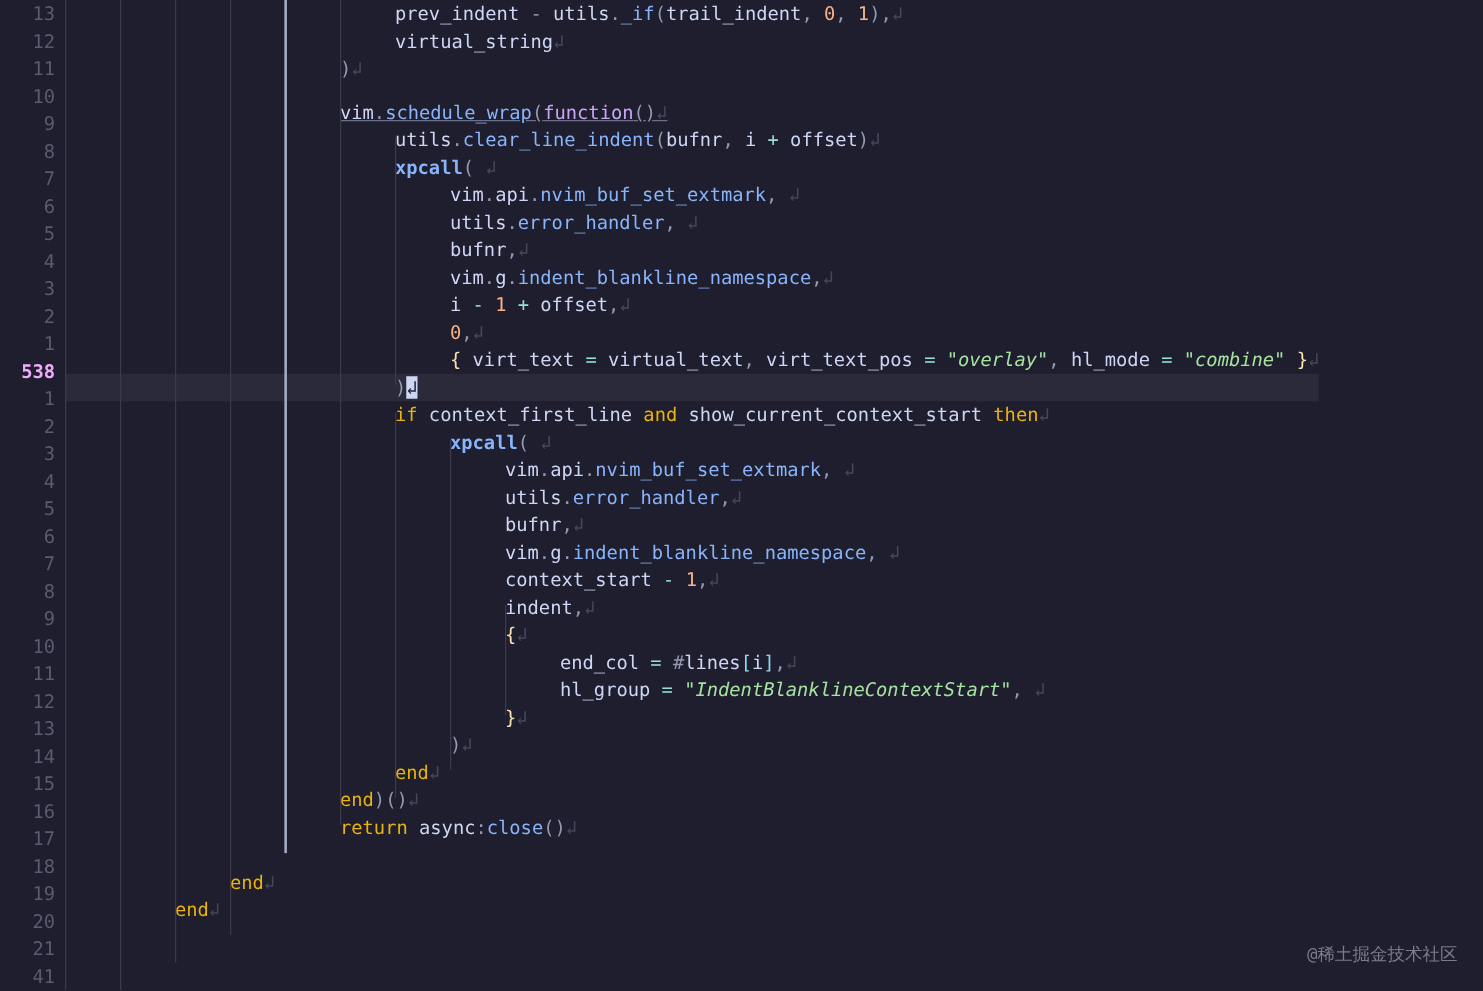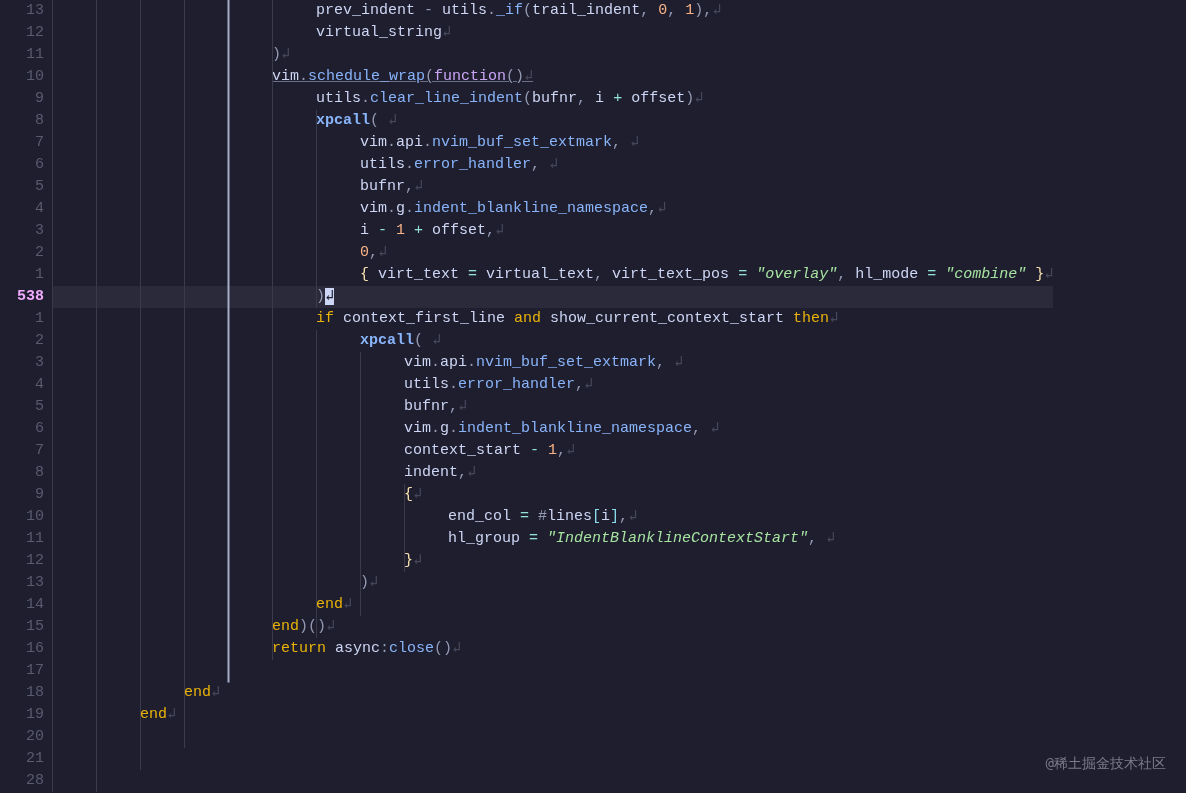--- a/index.html
+++ b/index.html
@@ -9,21 +9,20 @@
     font-size: 15px;
     color: #cdd6f4;
     overflow-x: auto;
     white-space: nowrap;
   }
   .editor {
     position: relative;
     width: 972px;
     height: 793px;
     display: flex;
-    font-family: Liberation Mono, monospace;
   }
   .gutter {
     width: 52px;
     text-align: right;
     color: #5a5a70;
     padding-right: 8px;
     flex-shrink: 0;
     position: relative;
     z-index: 2;
   }
@@ -94,39 +93,39 @@
       <div class="ln">12</div>
       <div class="ln">13</div>
       <div class="ln">14</div>
       <div class="ln">15</div>
       <div class="ln">16</div>
       <div class="ln">17</div>
       <div class="ln">18</div>
       <div class="ln">19</div>
       <div class="ln">20</div>
       <div class="ln">21</div>
-      <div class="ln">28</div>
+      <div class="ln">41</div>
     </div>
   <div class="code">
     <div class="guides">
         <div class="guide" style="left: 0px; top: 0px; height: 792px; bottom: auto;"></div>
         <div class="guide" style="left: 44px; top: 0px; height: 792px; bottom: auto;"></div>
         <div class="guide" style="left: 88px; top: 0px; height: 770px; bottom: auto;"></div>
         <div class="guide" style="left: 132px; top: 0px; height: 748px; bottom: auto;"></div>
         <div class="guide ctx" style="left: 176px; top: 0px; height: 682px; bottom: auto;"></div>
         <div class="guide" style="left: 220px; top: 0px; height: 660px; bottom: auto;"></div>
         <div class="guide" style="left: 264px; top: 110px; height: 198px; bottom: auto;"></div>
         <div class="guide" style="left: 264px; top: 330px; height: 308px; bottom: auto;"></div>
         <div class="guide" style="left: 308px; top: 352px; height: 264px; bottom: auto;"></div>
         <div class="guide" style="left: 352px; top: 484px; height: 88px; bottom: auto;"></div>
       </div>
   <div class="line"><span style="display: inline-block; width: 264px;"></span><span class="c-id">prev_indent</span><span class="c-pun"> - </span><span class="c-id">utils</span><span class="c-pun">.</span><span class="c-fn">_if</span><span class="c-pun">(</span><span class="c-id">trail_indent</span><span class="c-pun">, </span><span class="c-num">0</span><span class="c-pun">, </span><span class="c-num">1</span><span class="c-pun">),</span><span class="ws">↲</span></div>
       <div class="line"><span style="display: inline-block; width: 264px;"></span><span class="c-id">virtual_string</span><span class="ws">↲</span></div>
       <div class="line"><span style="display: inline-block; width: 220px;"></span><span class="c-pun">)</span><span class="ws">↲</span></div>
-      <div class="line" style="text-decoration: underline rgb(108, 112, 134);"><span style="display: inline-block; width: 220px;"></span><span class="c-id">vim</span><span class="c-pun">.</span><span class="c-fn">schedule_wrap</span><span class="c-pun">(</span><span class="c-kw">function</span><span class="c-pun">()</span><span class="ws">↲</span></div>
+      <div class="line" style="text-decoration: underline rgb(108, 112, 134); margin-top: 13px;"><span style="display: inline-block; width: 220px;"></span><span class="c-id">vim</span><span class="c-pun">.</span><span class="c-fn">schedule_wrap</span><span class="c-pun">(</span><span class="c-kw">function</span><span class="c-pun">()</span><span class="ws">↲</span></div>
       <div class="line"><span style="display: inline-block; width: 264px;"></span><span class="c-id">utils</span><span class="c-pun">.</span><span class="c-fn">clear_line_indent</span><span class="c-pun">(</span><span class="c-id">bufnr</span><span class="c-pun">, </span><span class="c-id">i </span><span class="c-op">+ </span><span class="c-id">offset</span><span class="c-pun">)</span><span class="ws">↲</span></div>
       <div class="line"><span style="display: inline-block; width: 264px;"></span><span class="c-fn c-bold">xpcall</span><span class="c-pun">(</span><span class="ws"> ↲</span></div>
       <div class="line"><span style="display: inline-block; width: 308px;"></span><span class="c-id">vim</span><span class="c-pun">.</span><span class="c-prop">api</span><span class="c-pun">.</span><span class="c-fn">nvim_buf_set_extmark</span><span class="c-pun">,</span><span class="ws"> ↲</span></div>
       <div class="line"><span style="display: inline-block; width: 308px;"></span><span class="c-id">utils</span><span class="c-pun">.</span><span class="c-fn">error_handler</span><span class="c-pun">,</span><span class="ws"> ↲</span></div>
       <div class="line"><span style="display: inline-block; width: 308px;"></span><span class="c-id">bufnr</span><span class="c-pun">,</span><span class="ws">↲</span></div>
       <div class="line"><span style="display: inline-block; width: 308px;"></span><span class="c-id">vim</span><span class="c-pun">.</span><span class="c-prop">g</span><span class="c-pun">.</span><span class="c-fn">indent_blankline_namespace</span><span class="c-pun">,</span><span class="ws">↲</span></div>
       <div class="line"><span style="display: inline-block; width: 308px;"></span><span class="c-id">i </span><span class="c-op">- </span><span class="c-num">1</span><span class="c-op"> + </span><span class="c-id">offset</span><span class="c-pun">,</span><span class="ws">↲</span></div>
       <div class="line"><span style="display: inline-block; width: 308px;"></span><span class="c-num">0</span><span class="c-pun">,</span><span class="ws">↲</span></div>
       <div class="line"><span style="display: inline-block; width: 308px;"></span><span class="c-br">{ </span><span class="c-id">virt_text</span><span class="c-op"> = </span><span class="c-id">virtual_text</span><span class="c-pun">, </span><span class="c-id">virt_text_pos</span><span class="c-op"> = </span><span class="c-str">"overlay"</span><span class="c-pun">, </span><span class="c-id">hl_mode</span><span class="c-op"> = </span><span class="c-str">"combine"</span><span class="c-br"> }</span><span class="ws">↲</span></div>
       <div class="line hl"><span style="display: inline-block; width: 264px;"></span><span class="c-pun">)</span><span class="cursor">↲</span></div>

